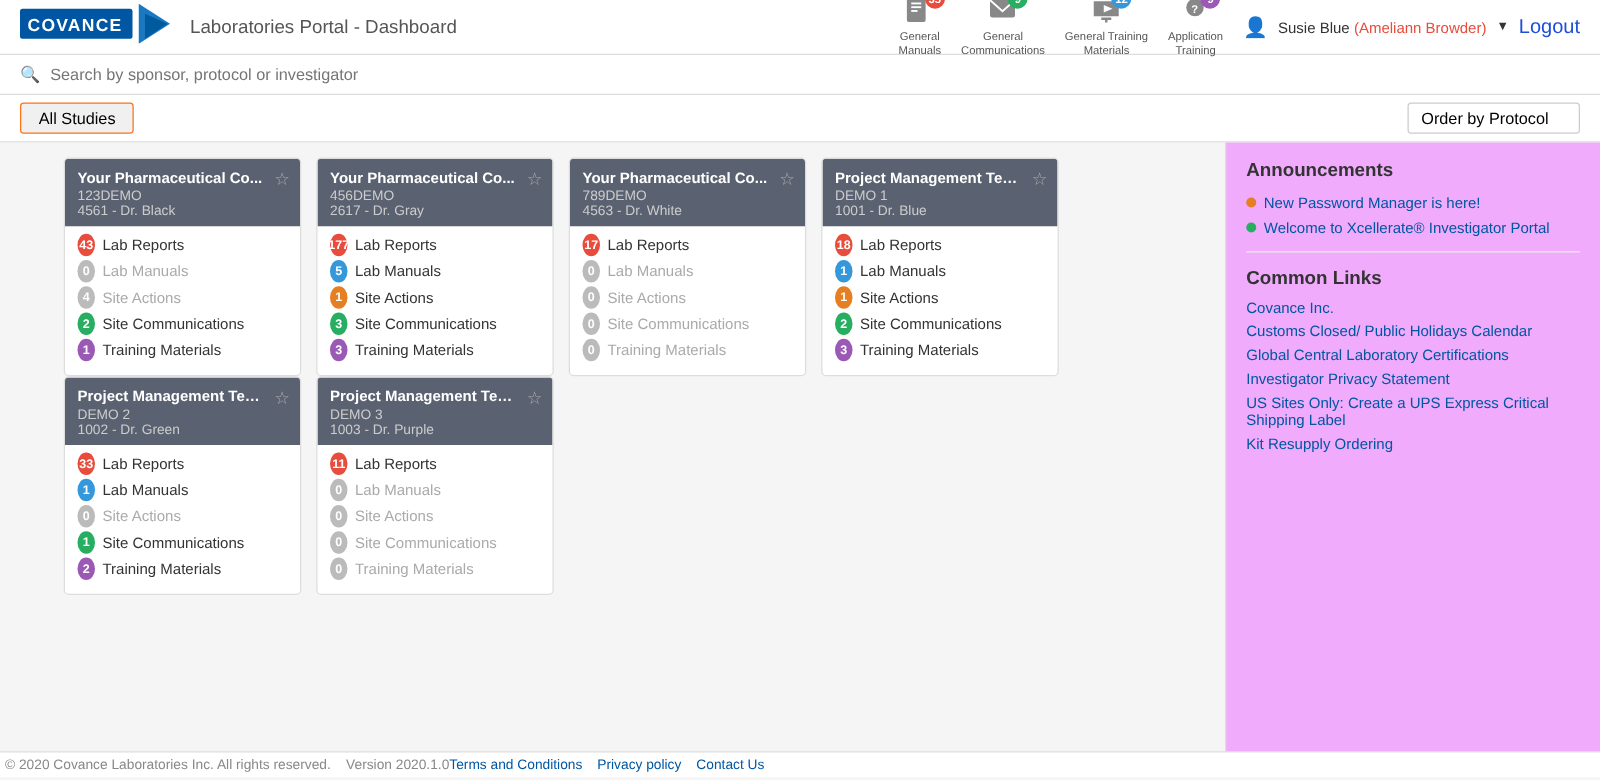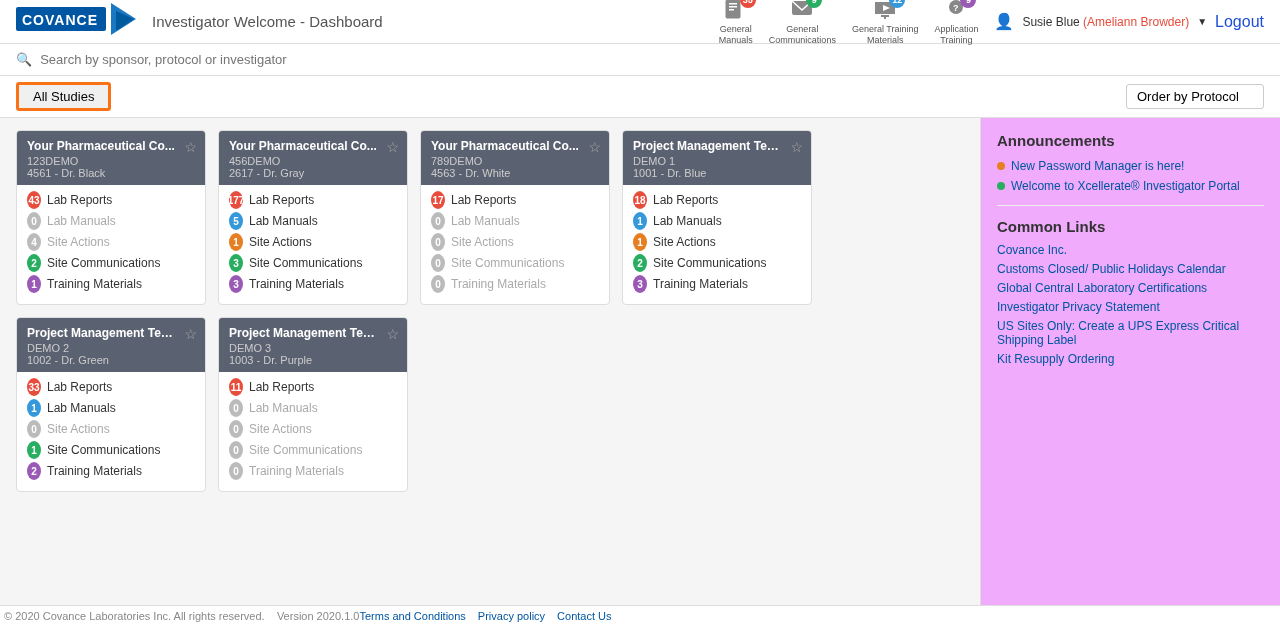--- a/index.html
+++ b/index.html
@@ -105,21 +105,21 @@
     .filter-bar {
       background: #fff;
       padding: 6px 16px;
       border-bottom: 1px solid #ddd;
       display: flex;
       align-items: center;
       justify-content: space-between;
     }
     .all-studies-btn {
       background: #f0f0f0;
-      border: 3px solid #f97316;
+      border: 1px solid #f97316;
       padding: 4px 14px;
       font-size: 13px;
       cursor: pointer;
       border-radius: 3px;
     }
     .order-select {
       border: 1px solid #ccc;
       padding: 4px 24px 4px 10px;
       font-size: 13px;
       background: #fff;
@@ -140,21 +140,21 @@
       height: calc(624px - 44px - 37px - 36px - 20px);
     }
 
     
     .cards-area {
       flex: 1;
       padding: 12px 16px;
       overflow-y: auto;
       display: flex;
       flex-direction: column;
-      gap: 12px;
+      margin-left: 35px;
     }
     .cards-row {
       display: flex;
       gap: 12px;
     }
 
     
     .study-card {
       background: #fff;
       border: 1px solid #ddd;
@@ -304,21 +304,21 @@
   <div class="logo-area">
     <span class="logo-covance">
       <svg width="120" height="32" viewBox="0 0 120 32">
         <rect x="0" y="4" width="90" height="24" fill="#0056a2" rx="2"></rect>
         <text x="6" y="22" fill="white" font-size="14" font-weight="bold" font-family="Arial">COVANCE</text>
         <polygon points="95,0 120,16 95,32" fill="#1a78c2"></polygon>
         <polygon points="100,8 118,16 100,28" fill="#005a9e"></polygon>
       </svg>
     </span>
   </div>
-  <span class="page-title">Investigator Welcome - Dashboard</span>
+  <span class="page-title">Laboratories Portal - Dashboard</span>
 
   <div class="nav-icons">
 
     <div class="nav-icon-item">
       <div class="icon-wrap">
         <svg class="nav-icon-svg" viewBox="0 0 24 22" fill="none">
           <rect x="2" y="2" width="14" height="18" rx="1" fill="#888" stroke="#888"></rect>
           <rect x="5" y="5" width="8" height="1.5" fill="white"></rect>
           <rect x="5" y="8" width="8" height="1.5" fill="white"></rect>
           <rect x="5" y="11" width="5" height="1.5" fill="white"></rect>

